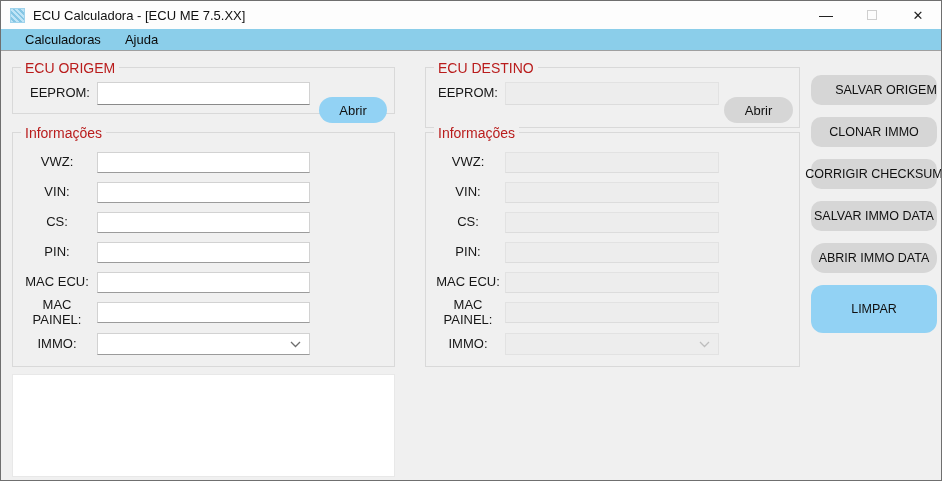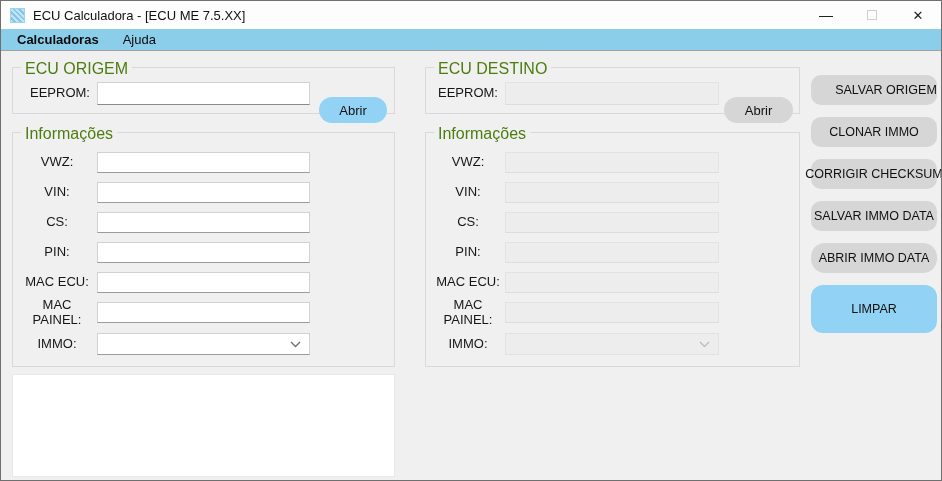--- a/index.html
+++ b/index.html
@@ -25,26 +25,26 @@
   .max-glyph { width:10px; height:10px; border:1px solid #cfcfcf; background:transparent; }
   .min-glyph { font-size:14px; line-height:10px; }
   .close-glyph { font-size:13px; }
   
   .menubar {
     position:absolute; left:0; top:28px; width:100%; height:22px;
     background:#8bceea; border-bottom:1px solid #a0a0a0;
     display:flex; align-items:center; font-size:13px;
   }
   .menu-item { padding:0 12px; height:100%; display:flex; align-items:center; color:#0b0b0b; }
-  .menu-item:first-child { padding-left:16px;font-weight:bold; }
+  .menu-item:first-child { padding-left:24px; }
   
   .groupbox { position:absolute; border:1px solid #d9d9d9; background:transparent; }
   .group-title {
     position:absolute; top:-8px; left:8px; padding:0 4px;
-    background:#f0f0f0; font-size:16px; color:#4d7c0f; white-space:nowrap;
+    background:#f0f0f0; font-size:14px; color:#b91c1c; white-space:nowrap;
   }
   .field-label {
     position:absolute; display:flex; align-items:center; justify-content:center;
     text-align:center; font-size:13px; color:#161616; line-height:1.15;
   }
   .text-input {
     position:absolute; height:21px; font-size:12px; padding:0 4px;
     background:#ffffff; border:1px solid #d2d2d2; border-bottom:1px solid #9b9b9b;
     outline:none; font-family:"Liberation Sans", sans-serif;
   }
@@ -137,21 +137,21 @@
     <span class="field-label" style="left:6px; top:200px; width:76px; height:22px;">IMMO:</span>
     <div class="combo" style="left:84px; top:200px; width:213px;">
       <svg width="11" height="7" viewBox="0 0 11 7">
         <polyline points="1,1 5.5,5.5 10,1" fill="none" stroke="#6e6e6e" stroke-width="1.3"></polyline>
       </svg>
     </div>
   </div>
 
   <textarea class="log-box" readonly="" style=""></textarea>
 
-  <div class="groupbox" style="left:424px; top:66px; width:375px; height:47px;">
+  <div class="groupbox" style="left:424px; top:66px; width:375px; height:61px;">
     <span class="group-title">ECU DESTINO</span>
     <span class="field-label" style="left:6px; top:14px; width:72px; height:23px;">EEPROM:</span>
     <input class="text-input tall disabled" style="left: 79px; top: 14px; width: 214px;" disabled="" value="">
     <button class="pill-btn btn-gray" style="left:298px; top:13px; width:69px; height:26px;">Abrir</button>
   </div>
 
   <div class="groupbox" style="left:424px; top:131px; width:375px; height:235px;">
     <span class="group-title">Informações</span>
 
     <span class="field-label" style="left:6px; top:19px; width:72px; height:21px;">VWZ:</span>

